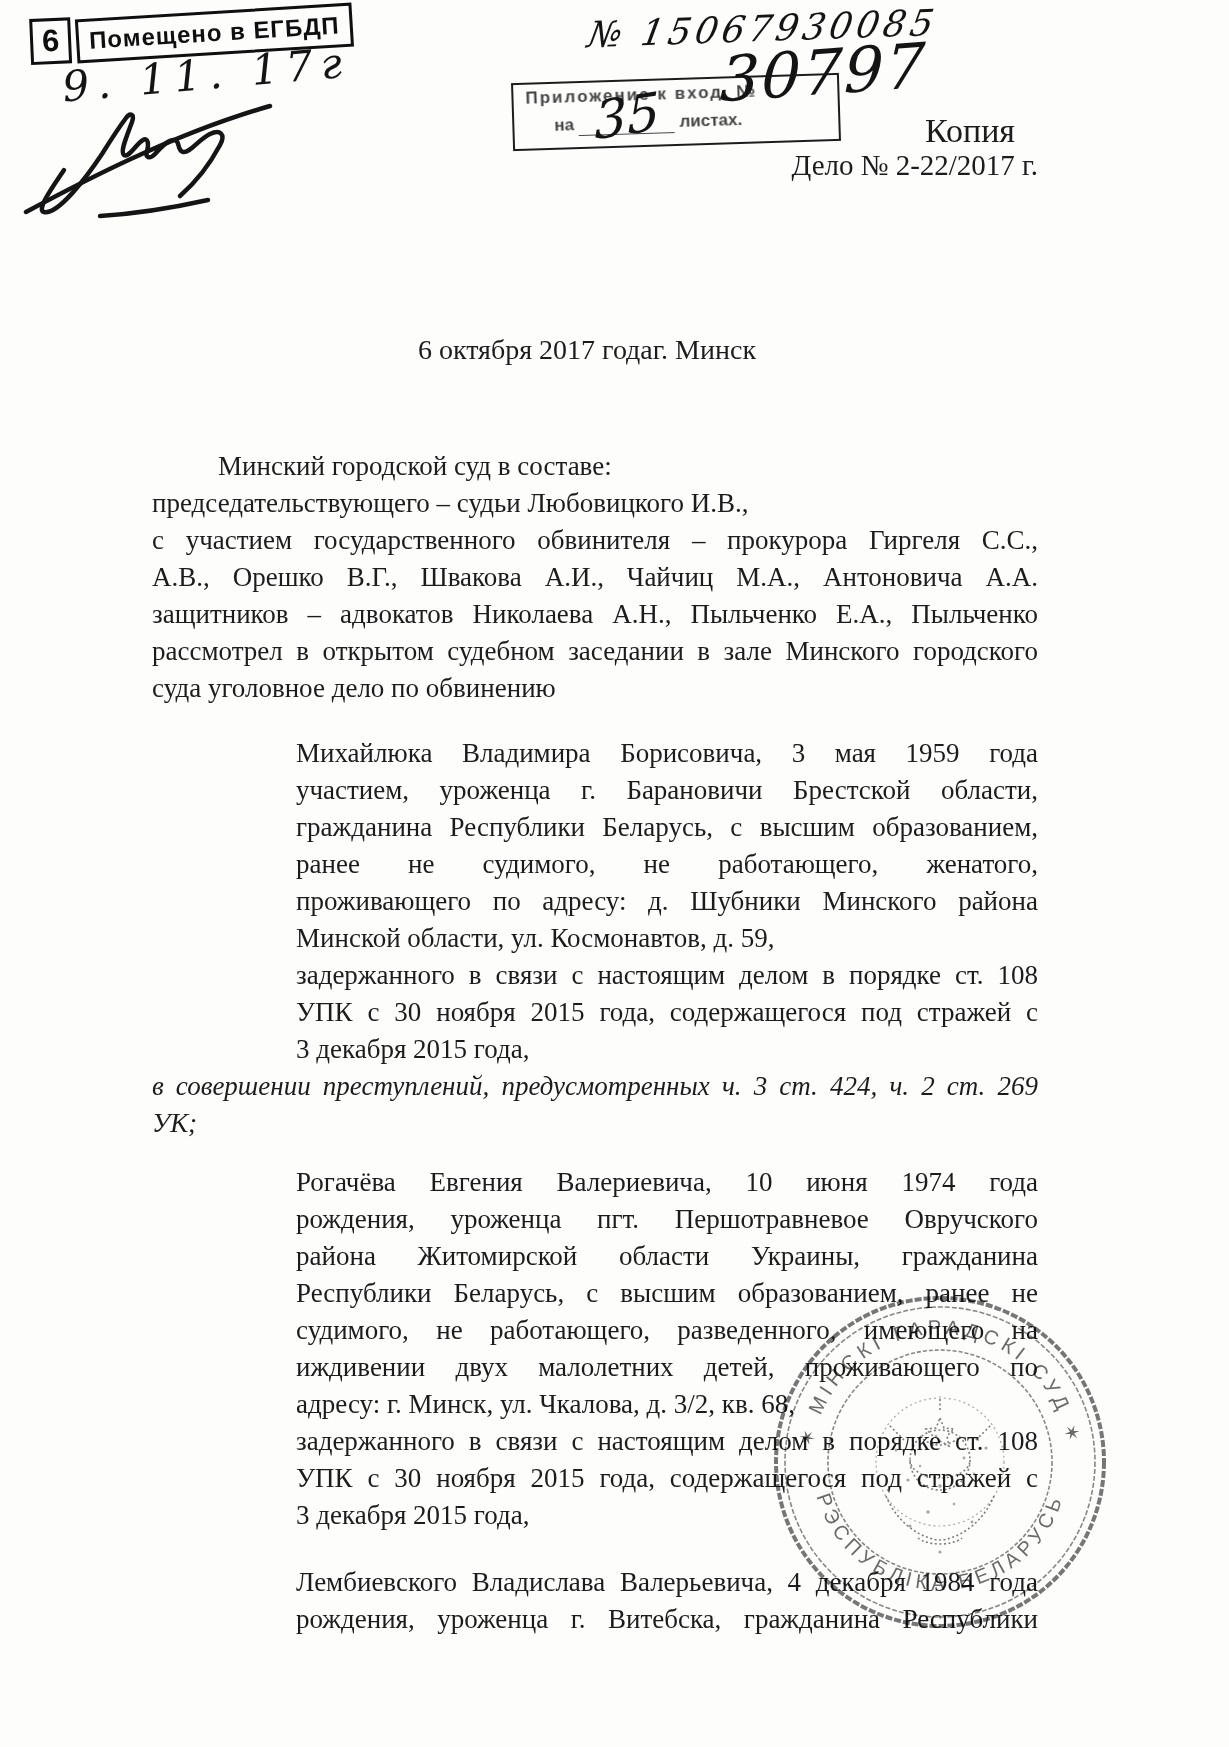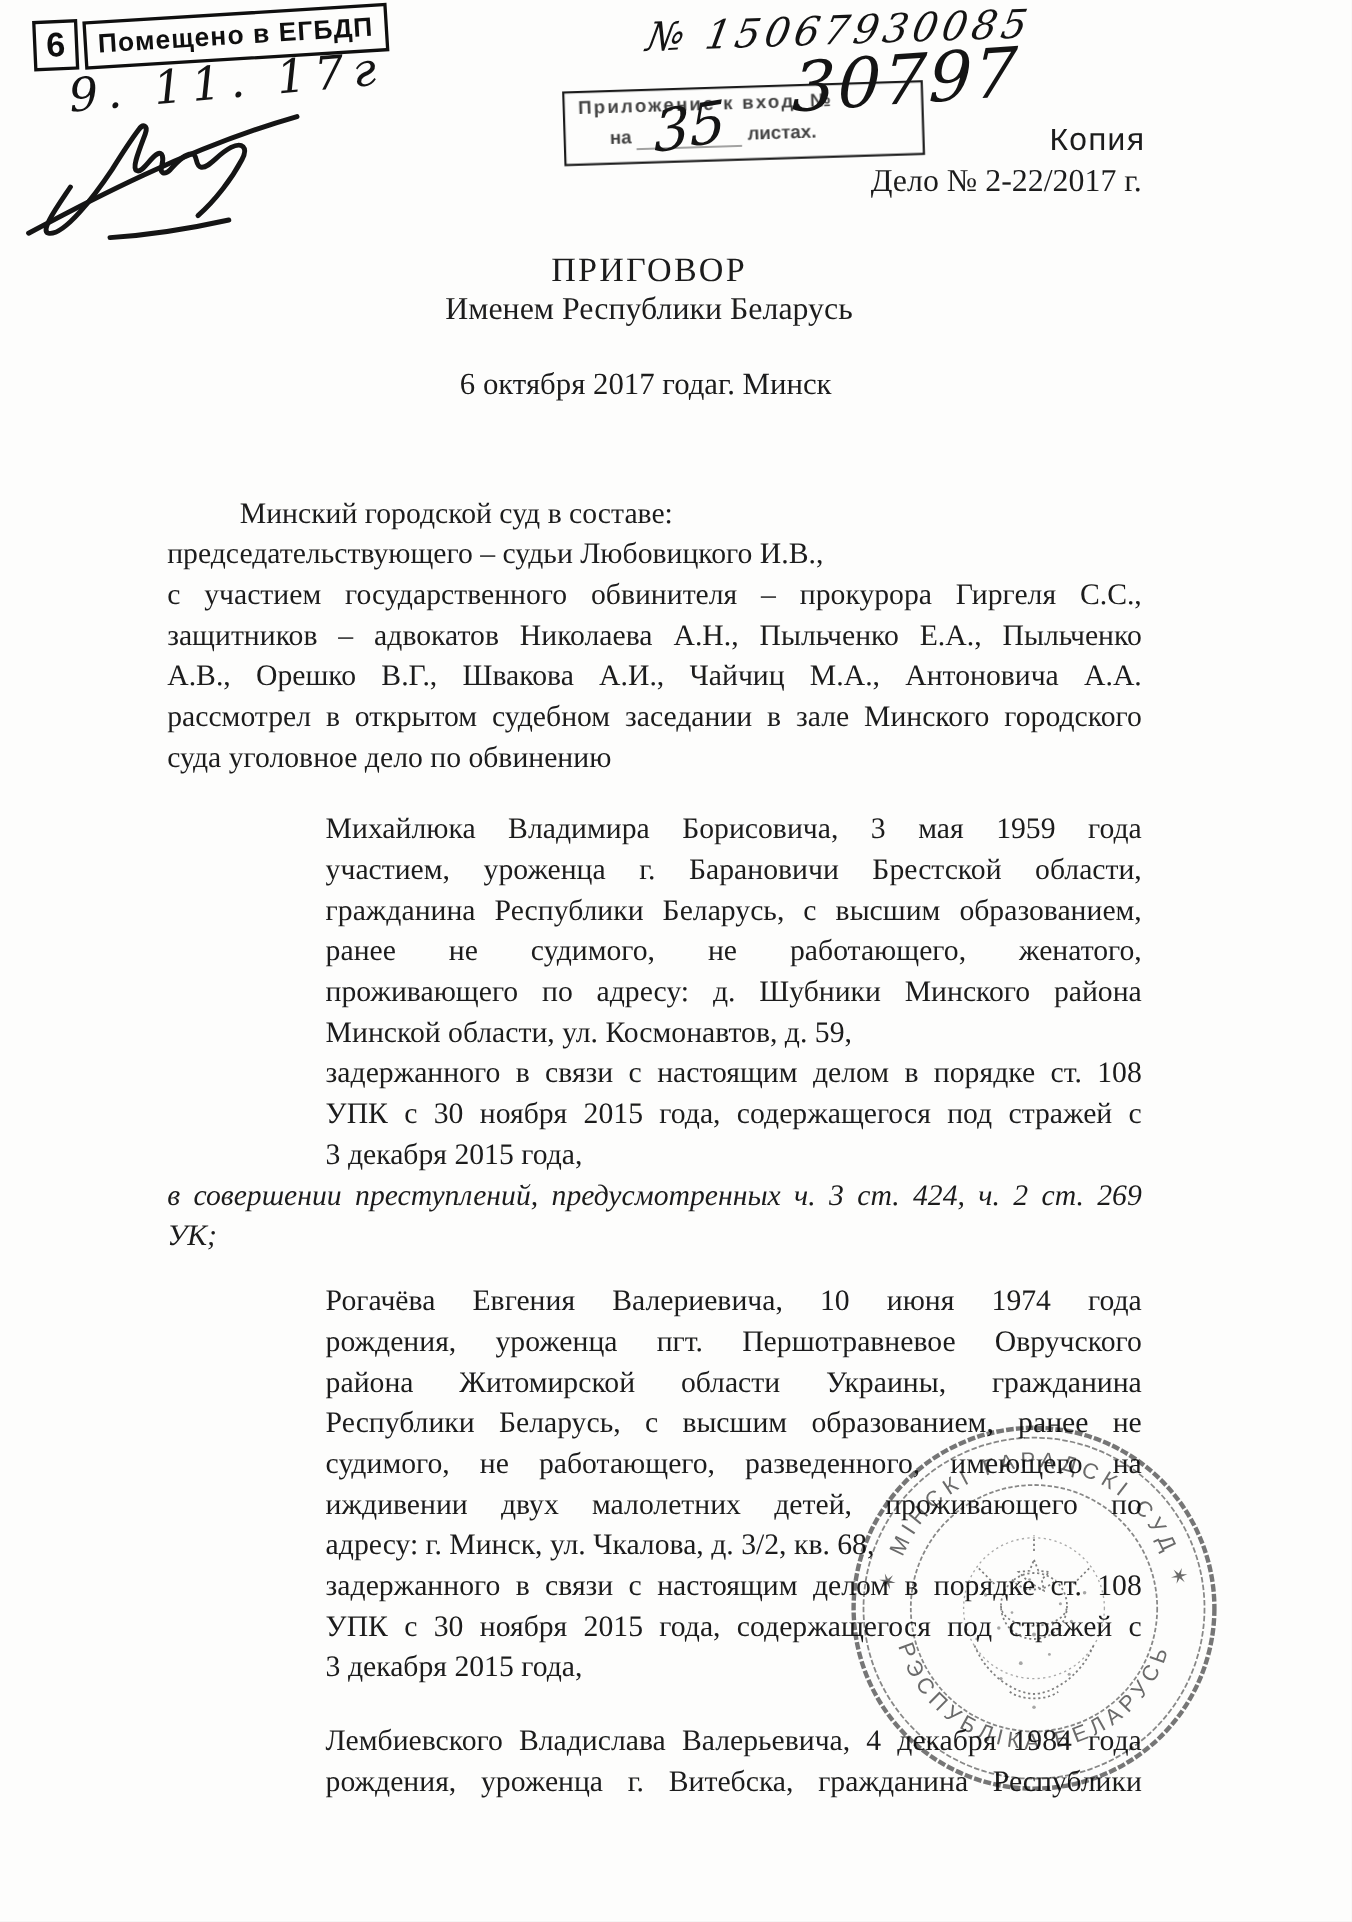--- a/index.html
+++ b/index.html
@@ -12,21 +12,21 @@
     font-family:"Liberation Serif", serif;
     color:#1c1c1c;
   }
   
   .textblock{position:absolute;font-size:27px;line-height:37px;}
   .tline{white-space:nowrap;height:37px;}
   .tline.just{white-space:normal;text-align:justify;text-align-last:justify;}
   .tline.indent{padding-left:66px;}
 
   
-  .copy-label{position:absolute;top:112px;right:188px;font-size:29px;font-family:Liberation Mono, monospace;}
+  .copy-label{position:absolute;top:112px;right:214px;font-size:34px;}
   .case-number{position:absolute;top:149px;right:191px;font-size:29px;}
 
   
   .title-wrap{position:absolute;top:226px;left:0;width:1180px;text-align:center;}
   .title-main{font-size:31px;letter-spacing:2px;line-height:37px;}
   .title-sub{font-size:29px;line-height:37px;}
 
   
   .dateline{position:absolute;top:334px;left:152px;right:207px;
     display:flex;justify-content:center;font-size:28px;}
@@ -92,36 +92,32 @@
       <span class="blank">&nbsp;</span>
       <span>листах.</span>
     </div>
   </div>
   <div class="hand hand-30797">30797</div>
   <div class="hand hand-35">35</div>
 
   <div class="copy-label">Копия</div>
   <div class="case-number">Дело № 2-22/2017 г.</div>
 
-  <div class="title-wrap">
-    <div class="title-main">ПРИГОВОР</div>
-    <div class="title-sub">Именем Республики Беларусь</div>
-  </div>
 
   <div class="dateline">
     <span>6 октября 2017 года</span>
     <span>г. Минск</span>
   </div>
 
   <div class="textblock" style="top:448px;left:152px;width:886px;">
       <div class="tline indent">Минский городской суд в составе:</div>
       <div class="tline">председательствующего – судьи Любовицкого И.В.,</div>
       <div class="tline just">с участием государственного обвинителя – прокурора Гиргеля С.С.,</div>
+      <div class="tline just">А.В., Орешко В.Г., Швакова А.И., Чайчиц М.А., Антоновича А.А.</div>
       <div class="tline just">защитников – адвокатов Николаева А.Н., Пыльченко Е.А., Пыльченко</div>
-      <div class="tline just">А.В., Орешко В.Г., Швакова А.И., Чайчиц М.А., Антоновича А.А.</div>
       <div class="tline just">рассмотрел в открытом судебном заседании в зале Минского городского</div>
       <div class="tline">суда уголовное дело по обвинению</div>
     </div>
 
   <div class="textblock" style="top:735px;left:296px;width:742px;">
       <div class="tline just">Михайлюка Владимира Борисовича, 3 мая 1959 года</div>
       <div class="tline just">участием, уроженца г. Барановичи Брестской области,</div>
       <div class="tline just">гражданина Республики Беларусь, с высшим образованием,</div>
       <div class="tline just">ранее не судимого, не работающего, женатого,</div>
       <div class="tline just">проживающего по адресу: д. Шубники Минского района</div>

